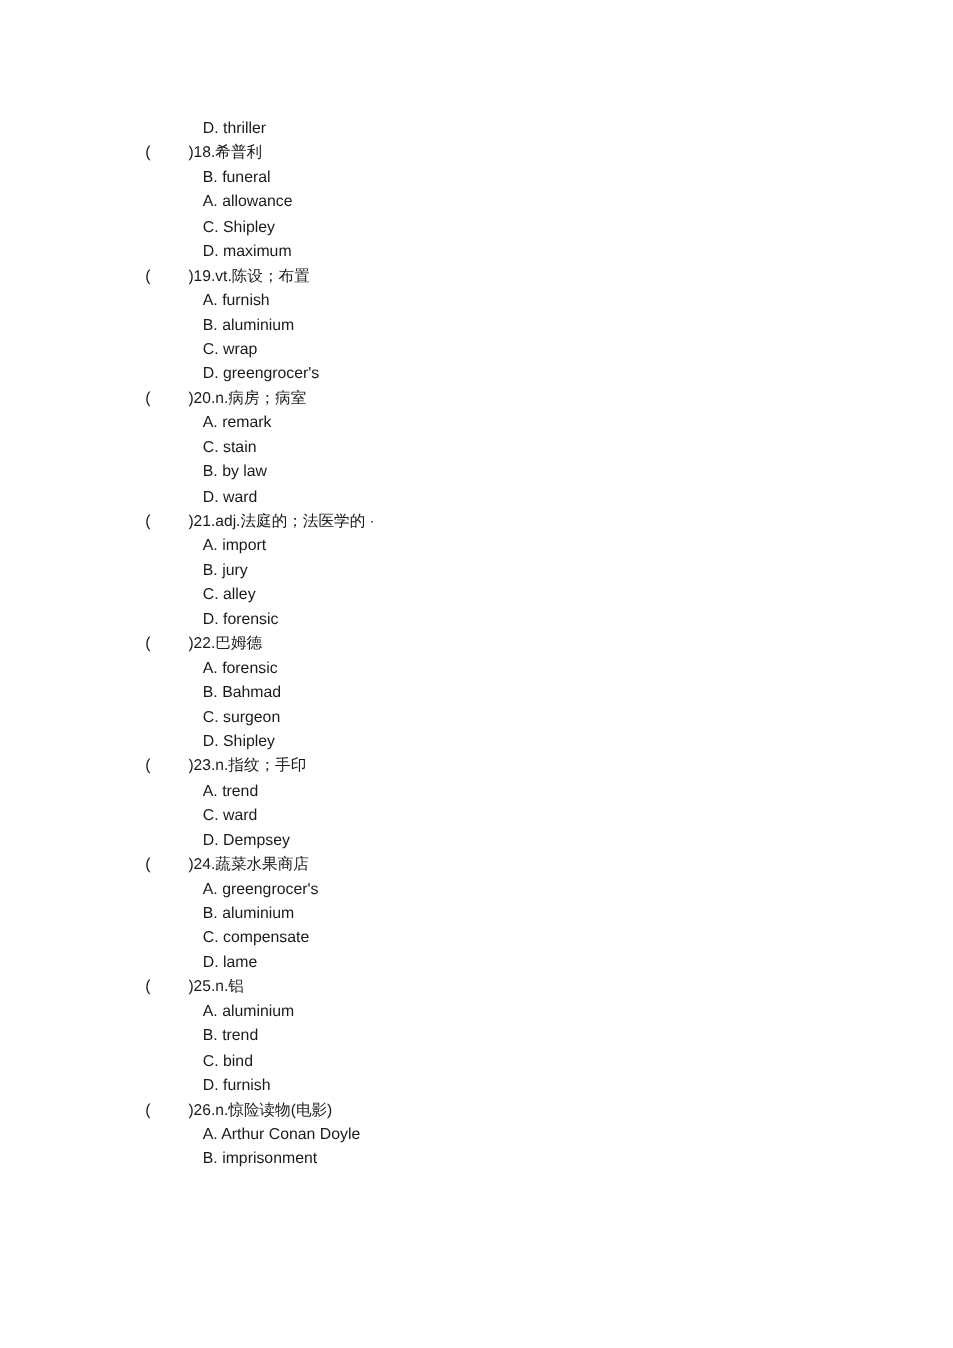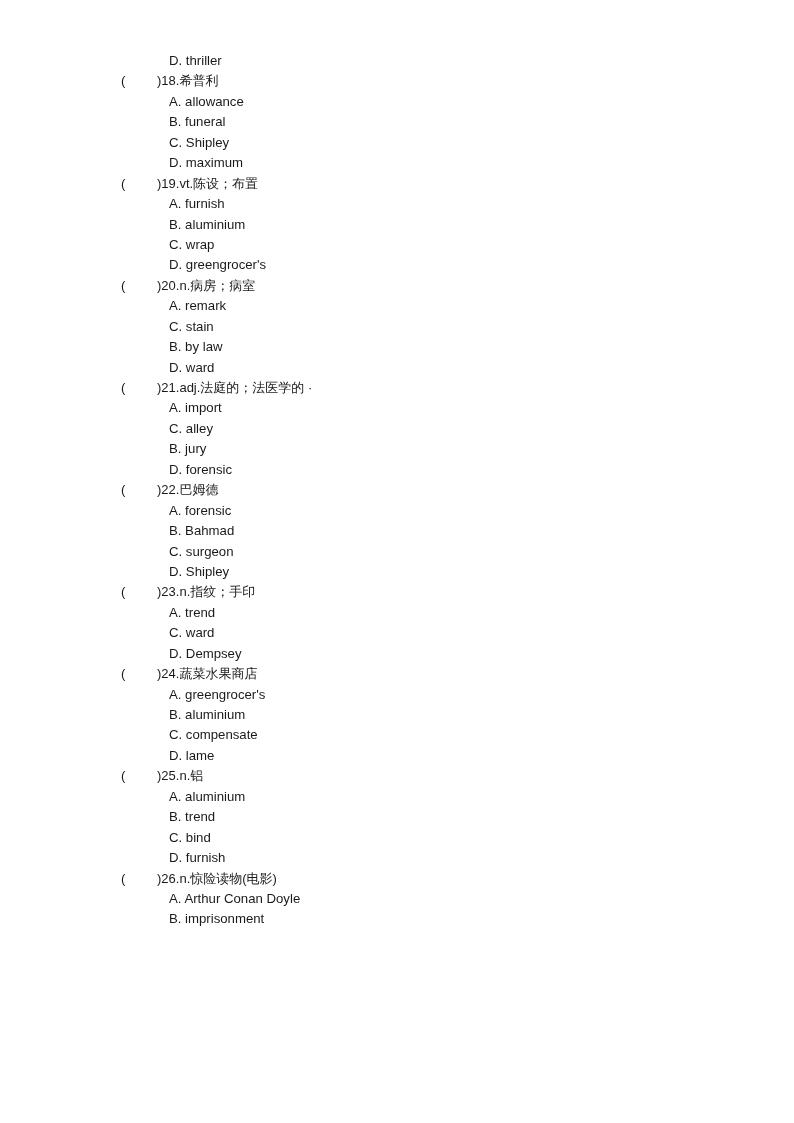--- a/index.html
+++ b/index.html
@@ -14,21 +14,21 @@
     font-family: "Liberation Sans", "DejaVu Sans", sans-serif;
     color: #1a1a1a;
     -webkit-font-smoothing: antialiased;
     overflow: hidden;
   }
   .page {
     position: relative;
     width: 794px;
     height: 1062px;
     box-sizing: border-box;
-    padding-top: 51px;
+    padding-top: 97px;
   }
   .quiz-body {
     position: relative;
   }
   
   .line {
     position: relative;
     height: 20.45px;
     line-height: 20.45px;
     white-space: pre;
@@ -58,44 +58,44 @@
   }
 </style>
 </head>
 <body>
 
 <div class="page">
   <div class="quiz-body" id="quiz-body">
       <div class="line option">D. thriller</div>
       <div class="q-block">
         <div class="line stem"><span class="paren-open">(</span><span class="stem-text cjk">)18.希普利</span></div>
+        <div class="line option">B. funeral</div>
         <div class="line option">A. allowance</div>
-        <div class="line option">B. funeral</div>
         <div class="line option">C. Shipley</div>
         <div class="line option">D. maximum</div>
       </div>
       <div class="q-block">
         <div class="line stem"><span class="paren-open">(</span><span class="stem-text cjk">)19.vt.陈设；布置</span></div>
         <div class="line option">A. furnish</div>
         <div class="line option">B. aluminium</div>
         <div class="line option">C. wrap</div>
         <div class="line option">D. greengrocer's</div>
       </div>
       <div class="q-block">
         <div class="line stem"><span class="paren-open">(</span><span class="stem-text cjk">)20.n.病房；病室</span></div>
         <div class="line option">A. remark</div>
         <div class="line option">C. stain</div>
         <div class="line option">B. by law</div>
         <div class="line option">D. ward</div>
       </div>
       <div class="q-block">
         <div class="line stem"><span class="paren-open">(</span><span class="stem-text cjk">)21.adj.法庭的；法医学的 ·</span></div>
         <div class="line option">A. import</div>
+        <div class="line option">B. jury</div>
         <div class="line option">C. alley</div>
-        <div class="line option">B. jury</div>
         <div class="line option">D. forensic</div>
       </div>
       <div class="q-block">
         <div class="line stem"><span class="paren-open">(</span><span class="stem-text cjk">)22.巴姆德</span></div>
         <div class="line option">A. forensic</div>
         <div class="line option">B. Bahmad</div>
         <div class="line option">C. surgeon</div>
         <div class="line option">D. Shipley</div>
       </div>
       <div class="q-block">

